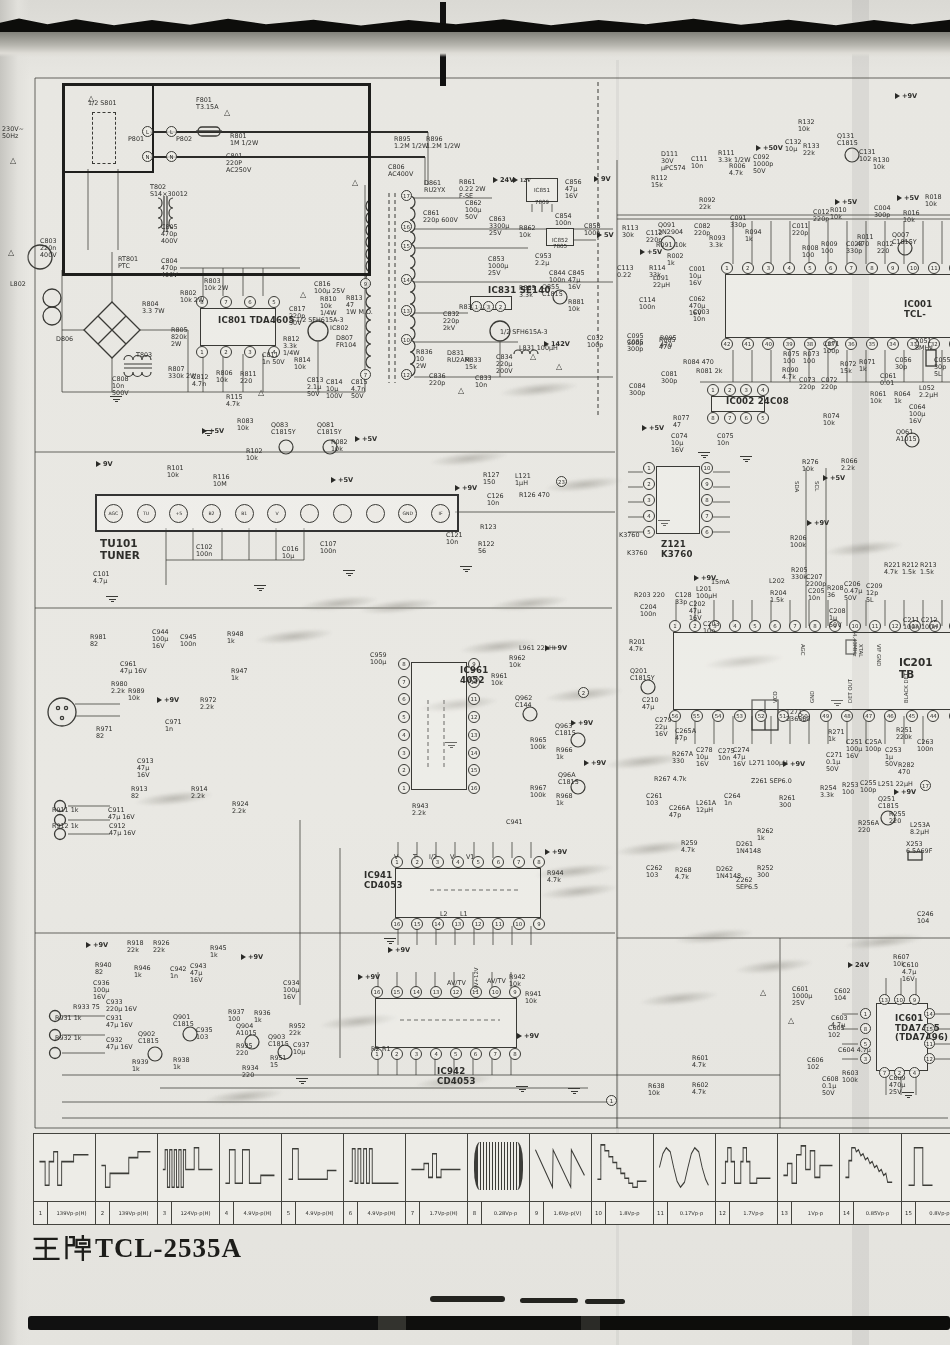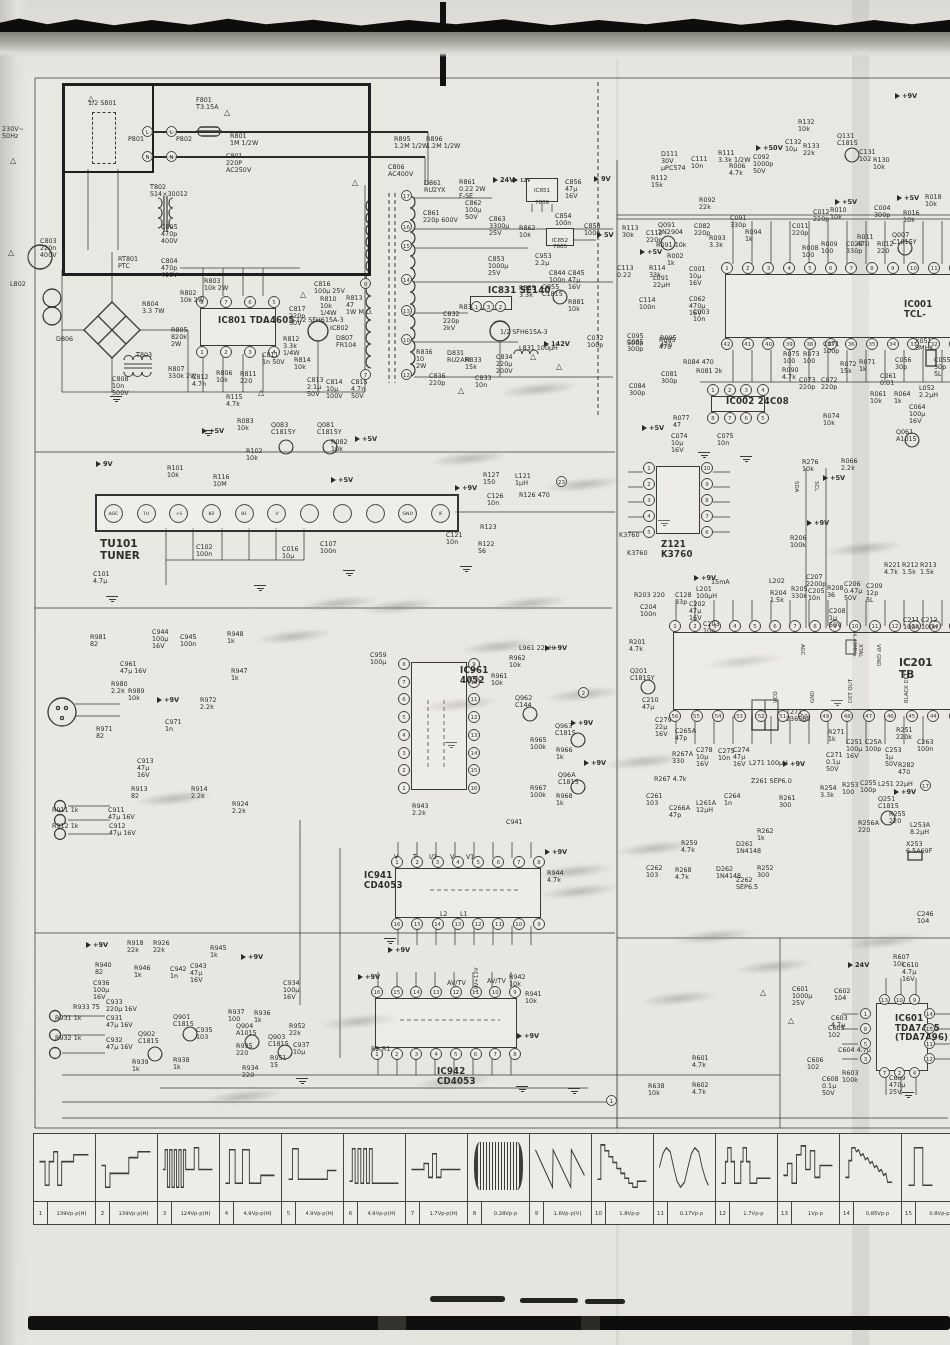--- a/index.html
+++ b/index.html
@@ -530,20 +530,30 @@
         <div class="wbox"><svg viewBox="0 0 100 64" preserveAspectRatio="none">
             <polyline points="8,50 18,50 18,12 33,12 33,50 50,50" fill="none" stroke="#3c3c38" stroke-width="1.6"></polyline>
           </svg></div>
         <div class="wlab">
           <span class="wnum">15</span>
           <span class="wval">0.8Vp-p</span>
         </div>
       </div>
     </div>
 
+  <div id="title">
+    <svg width="58" height="32" viewBox="0 0 64 32">
+      <g stroke="#1d1d1a" stroke-width="2.6" fill="none" stroke-linecap="square">
+        <path d="M2,6 H26 M4,16 H24 M0,28 H28 M14,6 V28"></path>
+        <path d="M37,4 V27 M37,13 H45 M45,4 V13 M41,4 H45"></path>
+        <path d="M48,7 H62 M48,7 V15 H62 V7 M55,3 V7 M52,11 H58 M47,20 H64 M55,15 V29"></path>
+      </g>
+    </svg>
+    <span class="model">TCL-2535A</span>
+  </div>
 
 <div class="lbl" style="left: 2px; top: 126px;">230V~
 50Hz</div>
     <div class="lbl" style="left: 88px; top: 100px;">1/2 S801</div>
     <div class="lbl" style="left: 128px; top: 136px;">P801</div>
     <div class="lbl" style="left: 176px; top: 136px;">P802</div>
     <div class="lbl" style="left: 196px; top: 97px;">F801
 T3.15A</div>
     <div class="lbl" style="left: 230px; top: 133px;">R801
 1M 1/2W</div>
@@ -914,21 +924,21 @@
 10n</div>
     <div class="lbl" style="left: 629px; top: 639px;">R201
 4.7k</div>
     <div class="lbl" style="left: 630px; top: 668px;">Q201
 C1815Y</div>
     <div class="lbl" style="left: 642px; top: 697px;">C210
 47μ</div>
     <div class="lbl" style="left: 769px; top: 578px;">L202</div>
     <div class="lbl" style="left: 770px; top: 590px;">R204
 1.5k</div>
-    <div class="lbl" style="left: 791px; top: 586px;">R205
+    <div class="lbl" style="left: 791px; top: 567px;">R205
 330k</div>
     <div class="lbl" style="left: 806px; top: 574px;">C207
 2200p</div>
     <div class="lbl" style="left: 808px; top: 588px;">C205
 10n</div>
     <div class="lbl" style="left: 827px; top: 585px;">R208
 36</div>
     <div class="lbl" style="left: 844px; top: 581px;">C206
 0.47μ
 50V</div>

